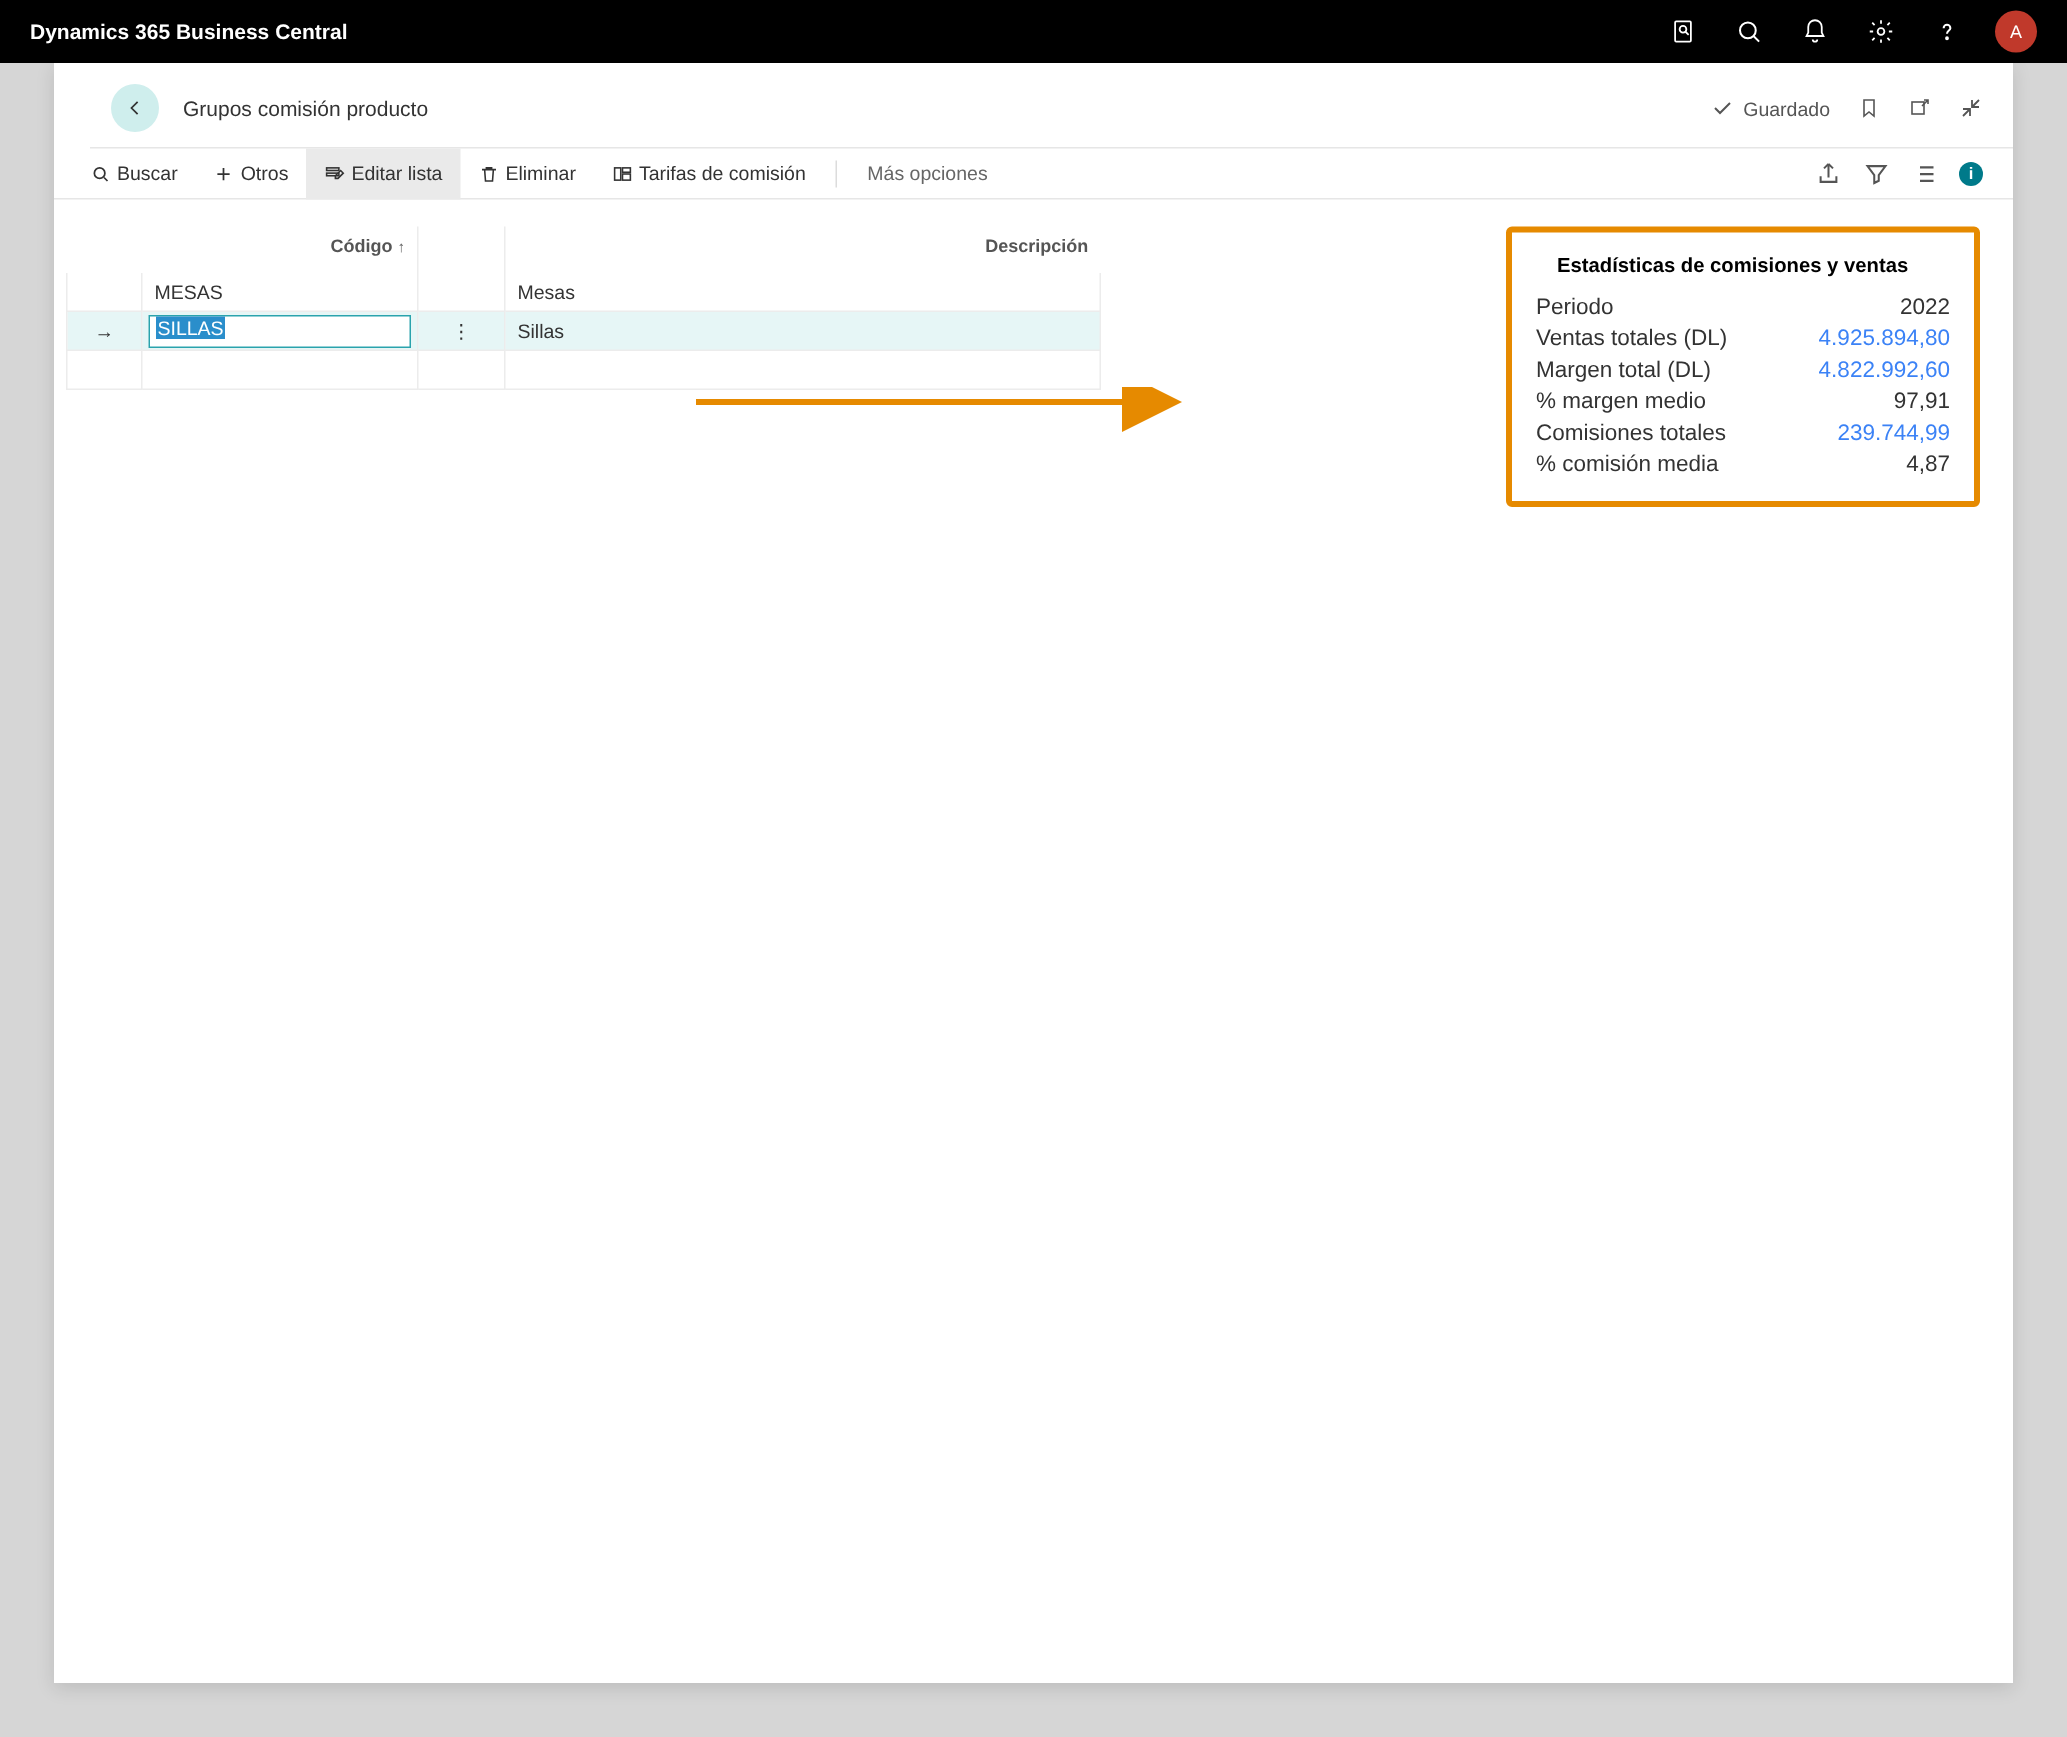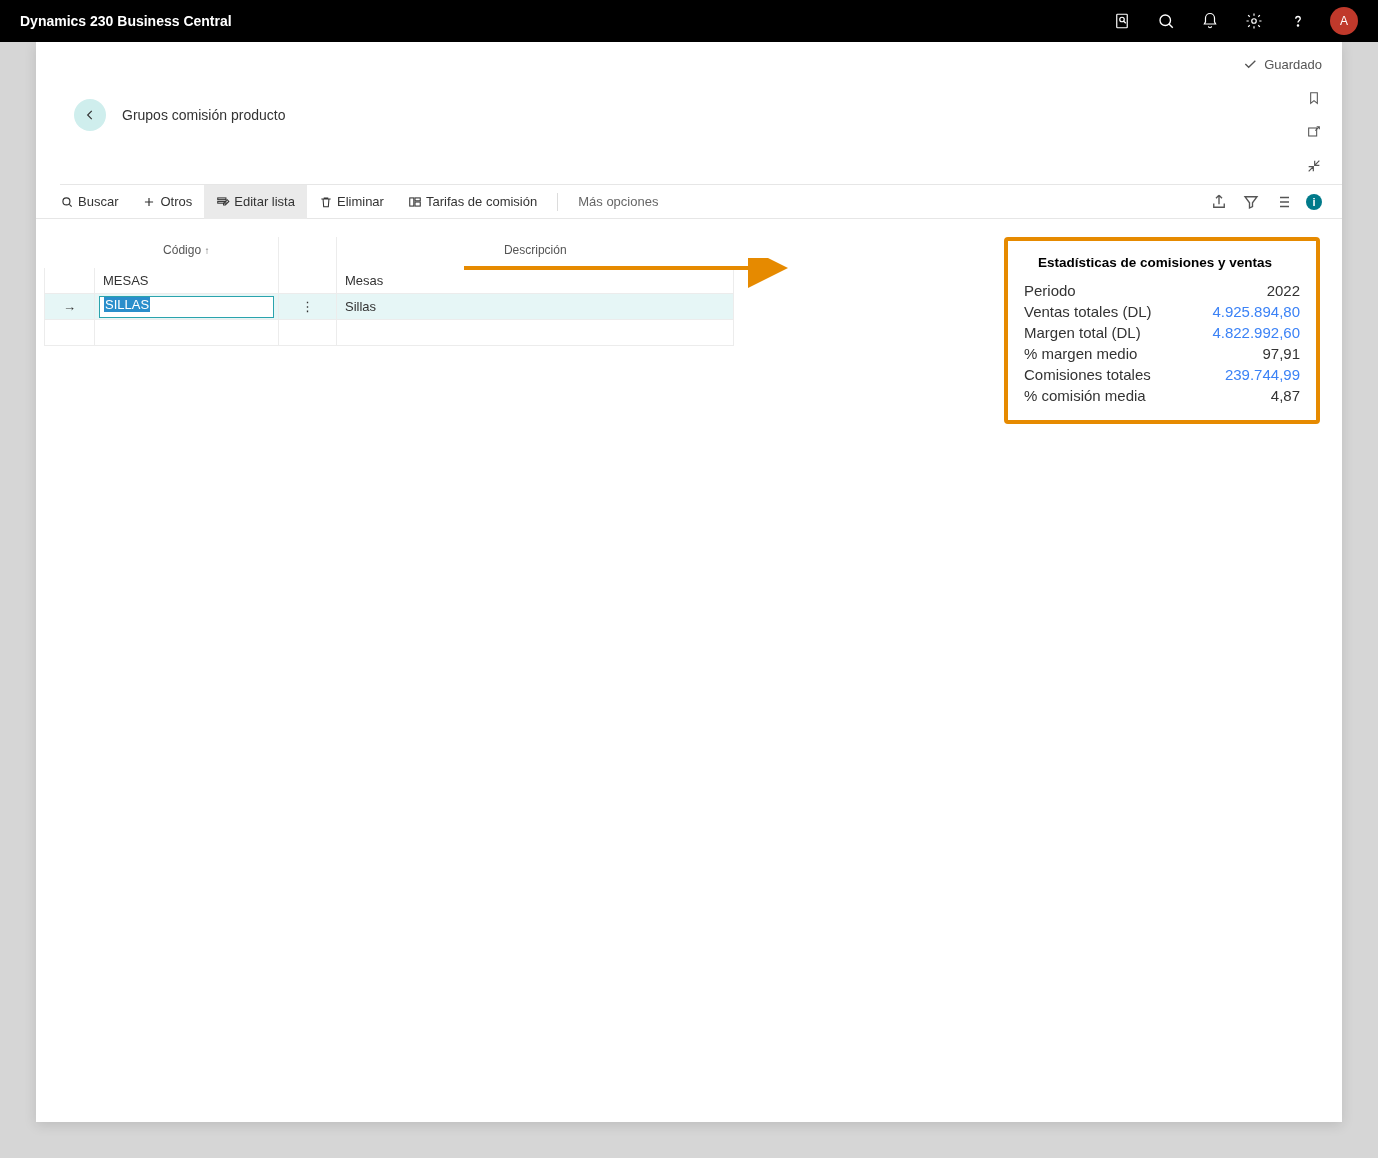--- a/index.html
+++ b/index.html
@@ -58,21 +58,21 @@
     .back-btn {
       width: 32px; height: 32px;
       border-radius: 50%;
       background: #cfeeed;
       display: flex; align-items: center; justify-content: center;
       cursor: pointer;
       margin-right: 16px;
     }
     .back-btn svg { width: 14px; height: 14px; stroke: #333; }
     .page-title { font-size: 14px; color: #333; flex: 1; }
-    .header-right { display: flex; align-items: flex-end; gap: 18px; color: #4a4a4a; flex-direction: column; }
+    .header-right { display: flex; align-items: flex-end; gap: 18px; color: #4a4a4a; }
     .saved-indicator { display: flex; align-items: center; gap: 6px; font-size: 13px; color:#555; }
     .hdr-icon { width: 16px; height: 16px; cursor: pointer; color:#555; }
     .toolbar {
       display: flex; align-items: center;
       padding: 0 20px 0 12px;
       height: 34px;
       border-bottom: 1px solid #e6e6e6;
     }
     .tb-btn {
       display: flex; align-items: center; gap: 4px;
@@ -95,22 +95,22 @@
       font-size: 11px; font-weight: 600; cursor: pointer;
     }
     .content { display: flex; padding: 18px 22px 0 8px; gap: 24px; }
     .table-area { flex: 0 0 690px; }
     .grid {
       border-collapse: collapse;
       width: 100%;
       font-size: 13px;
     }
     .grid th {
-      text-align: center;
-      font-weight: 400;
+      text-align: right;
+      font-weight: 700;
       color: #555;
       font-size: 12px;
       padding: 6px 8px 10px 8px;
       border-bottom: 1px solid transparent;
     }
     .col-marker { width: 50px; }
     .col-codigo { width: 184px; border-right: 1px solid #ececec; }
     .col-actions { width: 58px; border-right: 1px solid #ececec; }
     .col-desc { }
     .grid td {
@@ -165,21 +165,21 @@
       position: absolute;
       left: 460px;
       top: 258px;
       pointer-events: none;
     }
   </style>
 </head>
 <body>
 
 <div class="top-bar">
-  <div class="top-bar-title">Dynamics 230 Business Central</div>
+  <div class="top-bar-title">Dynamics 365 Business Central</div>
   <div class="top-bar-right">
     <div class="top-bar-icon">
       <svg viewBox="0 0 24 24" fill="none" stroke="currentColor" stroke-width="1.6">
           <rect x="5" y="3" width="14" height="18" rx="1"></rect>
           <circle cx="12" cy="10" r="3"></circle>
           <path d="M14 12l3 3"></path>
         </svg>
     </div>
     <div class="top-bar-icon">
       <svg viewBox="0 0 24 24" fill="none" stroke="currentColor" stroke-width="1.8">

